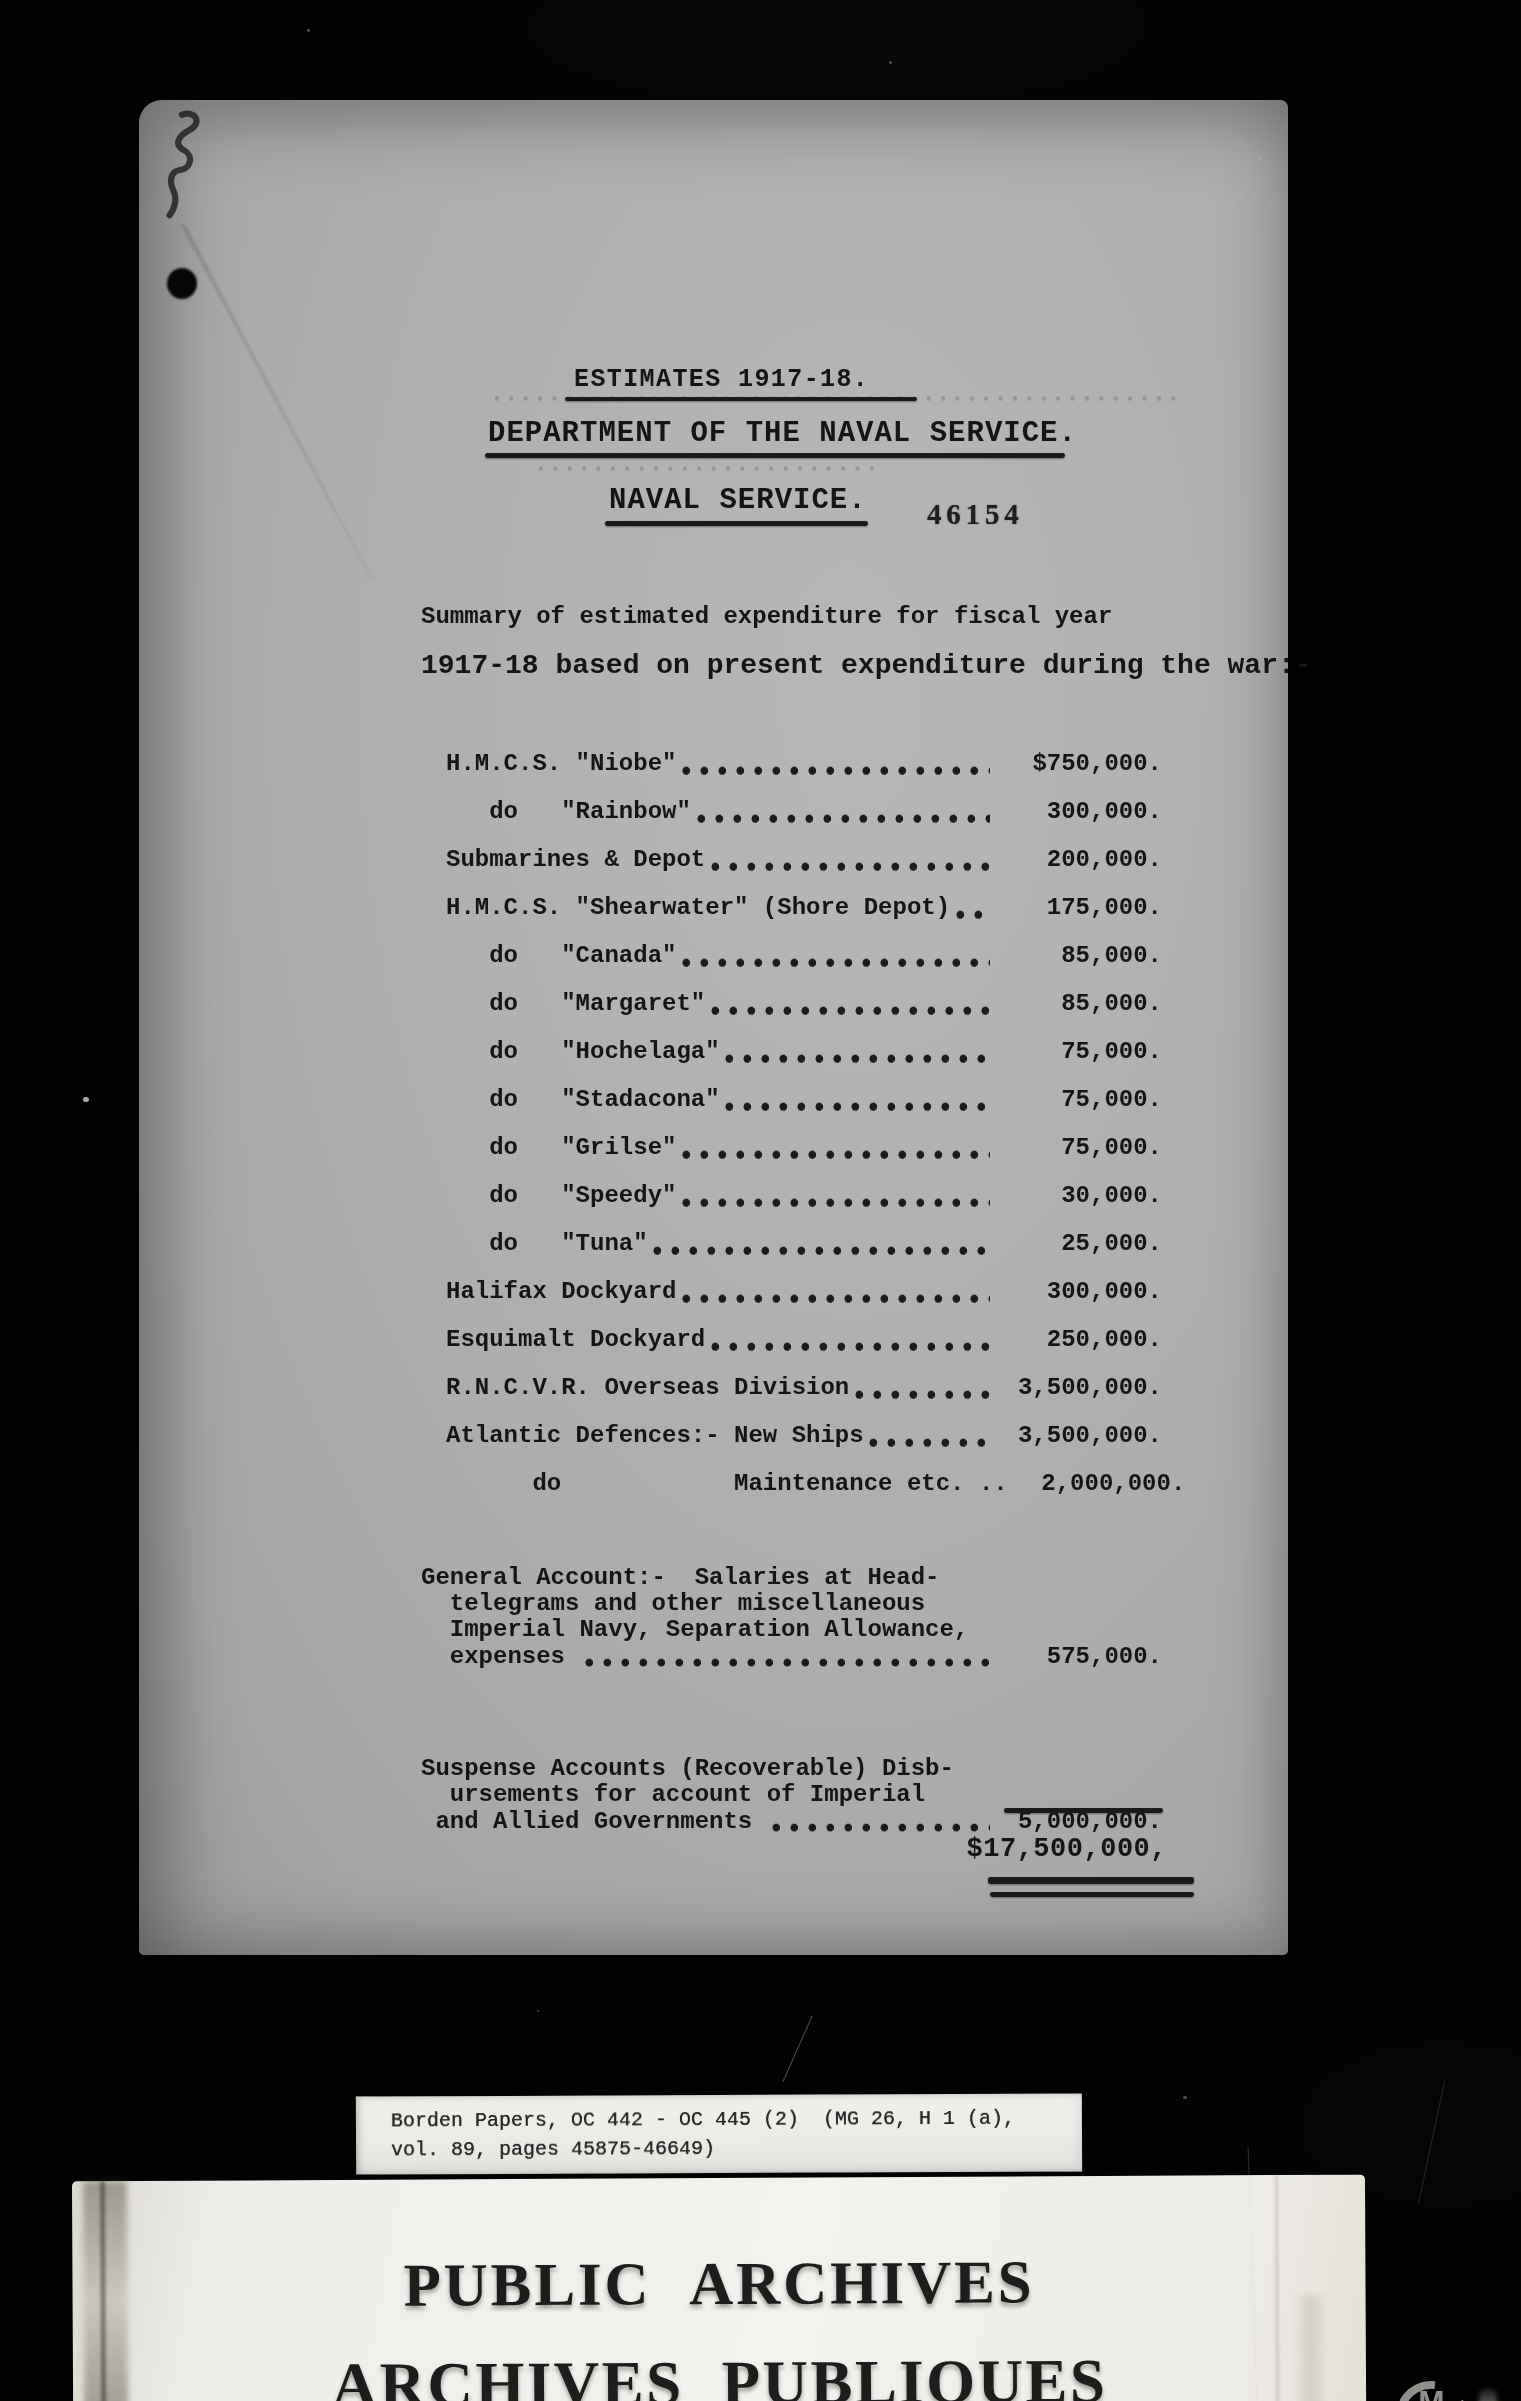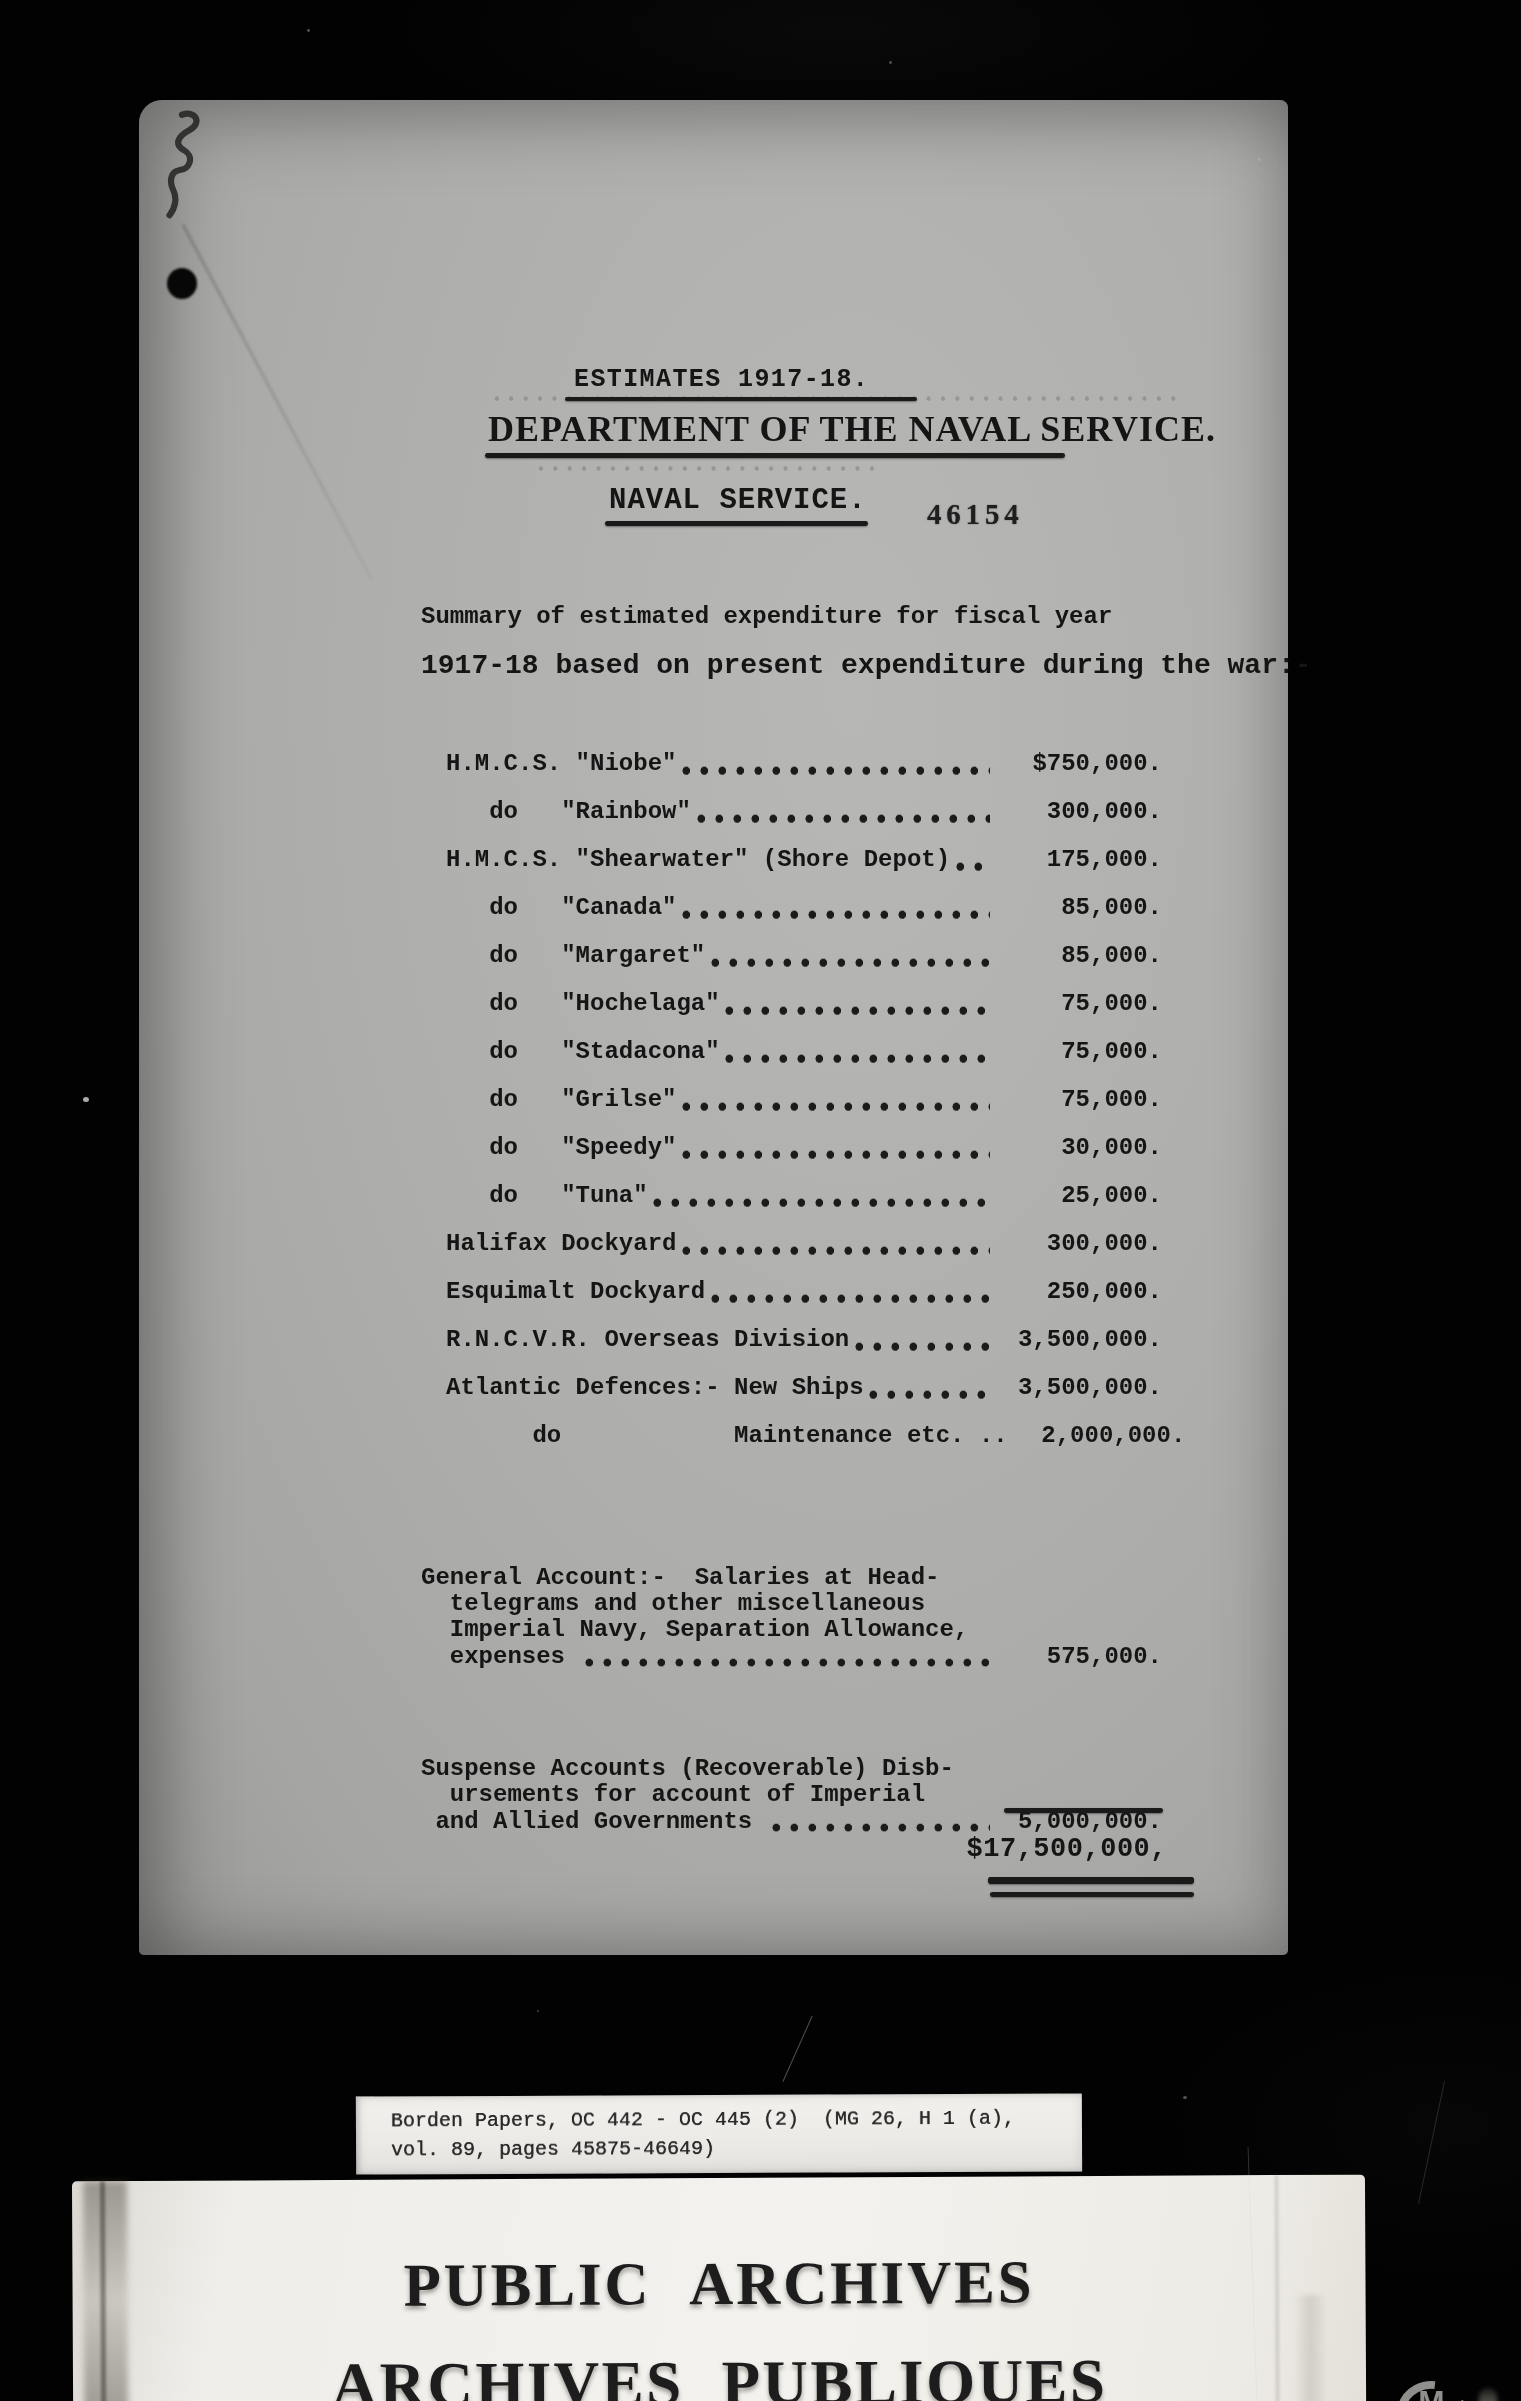--- a/index.html
+++ b/index.html
@@ -17,21 +17,21 @@
   
   .page {
     position:absolute; left:139px; top:100px; width:1149px; height:1855px;
     background: radial-gradient(ellipse at 62% 32%, #b7b7b5 0%, #aeaeac 50%, #a5a5a3 82%, #989896 100%);
     border-radius:23px 7.7px 4.8px 4.8px;
     box-shadow: inset 29px 21.6px 72px rgba(0,0,0,.28), inset -17px -21.6px 62px rgba(0,0,0,.16);
   }
   .doc-text { position:absolute; inset:0; color:#151515; font-weight:bold; filter:blur(0.3px);border-radius:10px; }
   .doc-text > div { position:absolute; }
   .t1 { left:435px; top:265px; font-size:25px; letter-spacing:1.4px; white-space:pre; }
-  .t2 { left:349px; top:308px; font-size:36px; letter-spacing:1px; white-space:pre;font-family:Liberation Serif, serif; }
+  .t2 { left:349px; top:317px; font-size:29px; letter-spacing:1px; white-space:pre; }
   .t3 { left:470px; top:384px; font-size:29px; letter-spacing:1px; white-space:pre; }
   .rule { background:#1a1a1a; border-radius:2.4px; box-shadow:0 1px 1.9px rgba(25,25,25,.45); }
   .u1 { left:426px; top:297px; width:352px; height:4.3px; }
   .u2 { left:346px; top:353px; width:580px; height:4.8px; }
   .u3 { left:466px; top:421px; width:263px; height:4.8px; }
   .faintdots {
     height:4.8px; opacity:.2;
     background-image: radial-gradient(circle at 2.9px 2.4px, #222 1.9px, rgba(0,0,0,0) 2.4px);
     background-size:14.4px 4.8px; background-repeat:repeat-x;
   }
@@ -158,20 +158,25 @@
             <span class="label">H.M.C.S. "Niobe"</span>
             <span class="leader"></span>
             <span class="amount">$750,000.</span>
           </div>
         <div class="row">
             <span class="label">   do   "Rainbow"</span>
             <span class="leader"></span>
             <span class="amount">300,000.</span>
           </div>
         <div class="row">
+            <span class="label">Submarines &amp; Depot</span>
+            <span class="leader"></span>
+            <span class="amount">200,000.</span>
+          </div>
+        <div class="row">
             <span class="label">H.M.C.S. "Shearwater" (Shore Depot)</span>
             <span class="leader"></span>
             <span class="amount">175,000.</span>
           </div>
         <div class="row">
             <span class="label">   do   "Canada"</span>
             <span class="leader"></span>
             <span class="amount">85,000.</span>
           </div>
         <div class="row">

